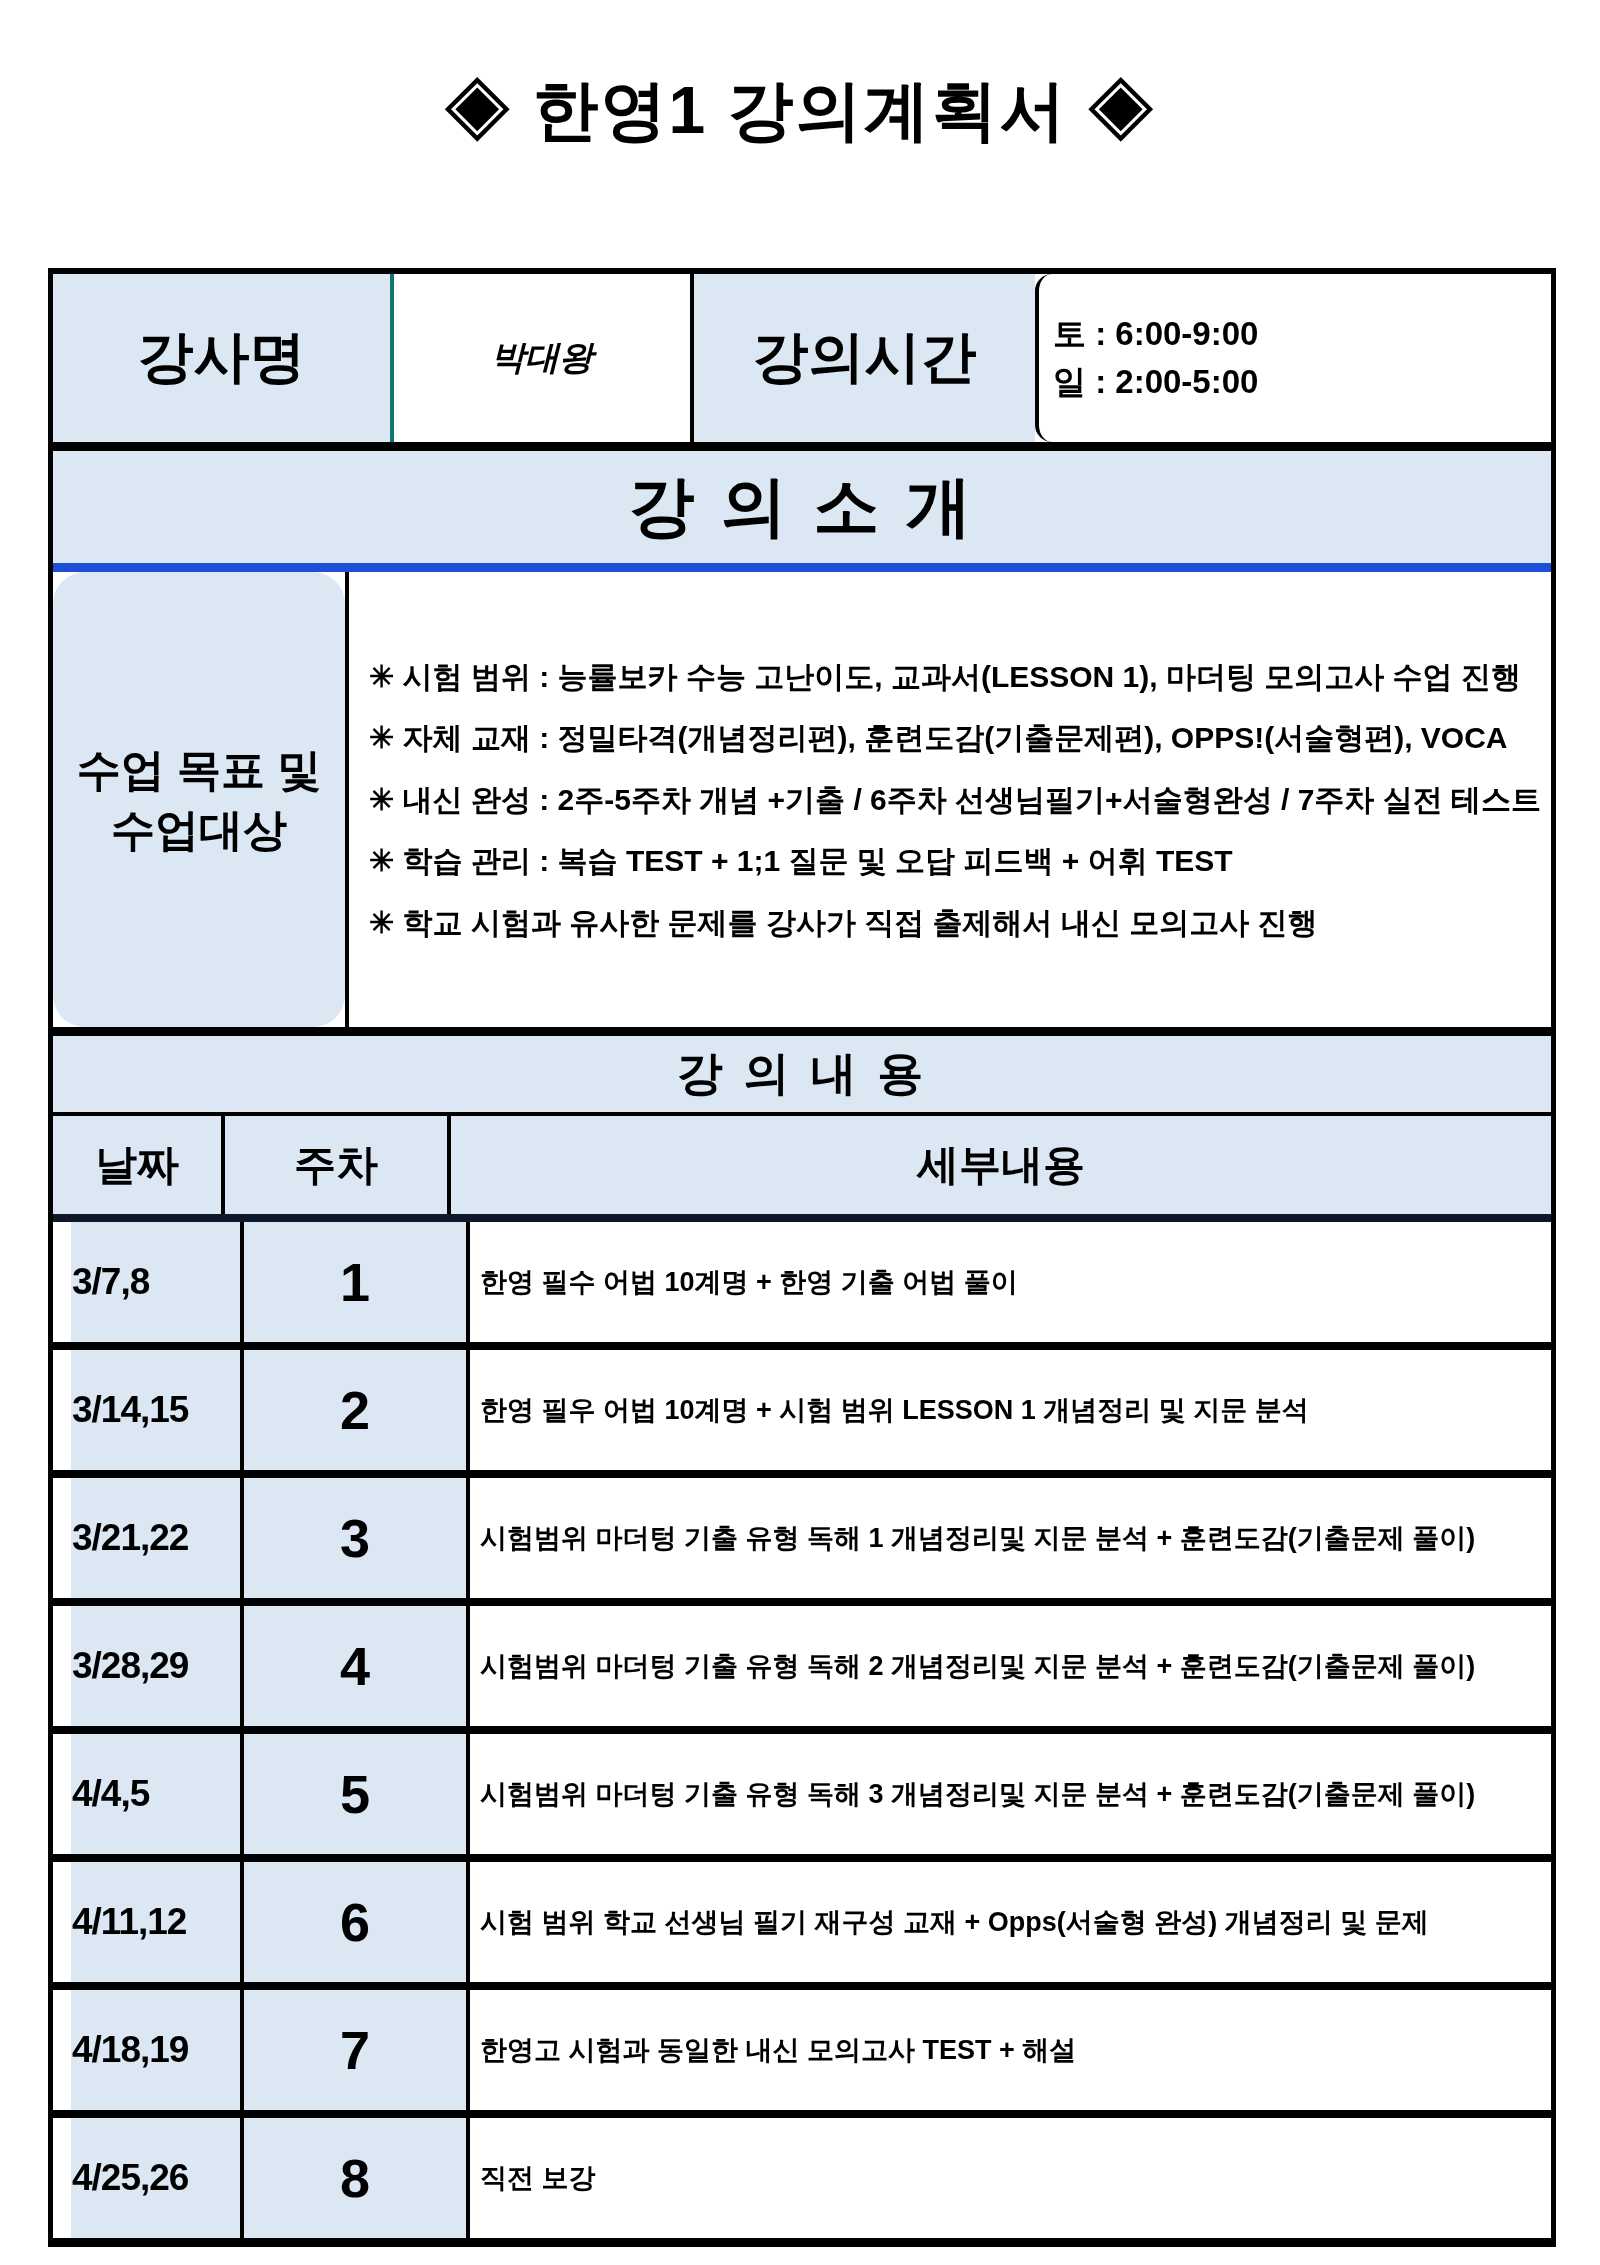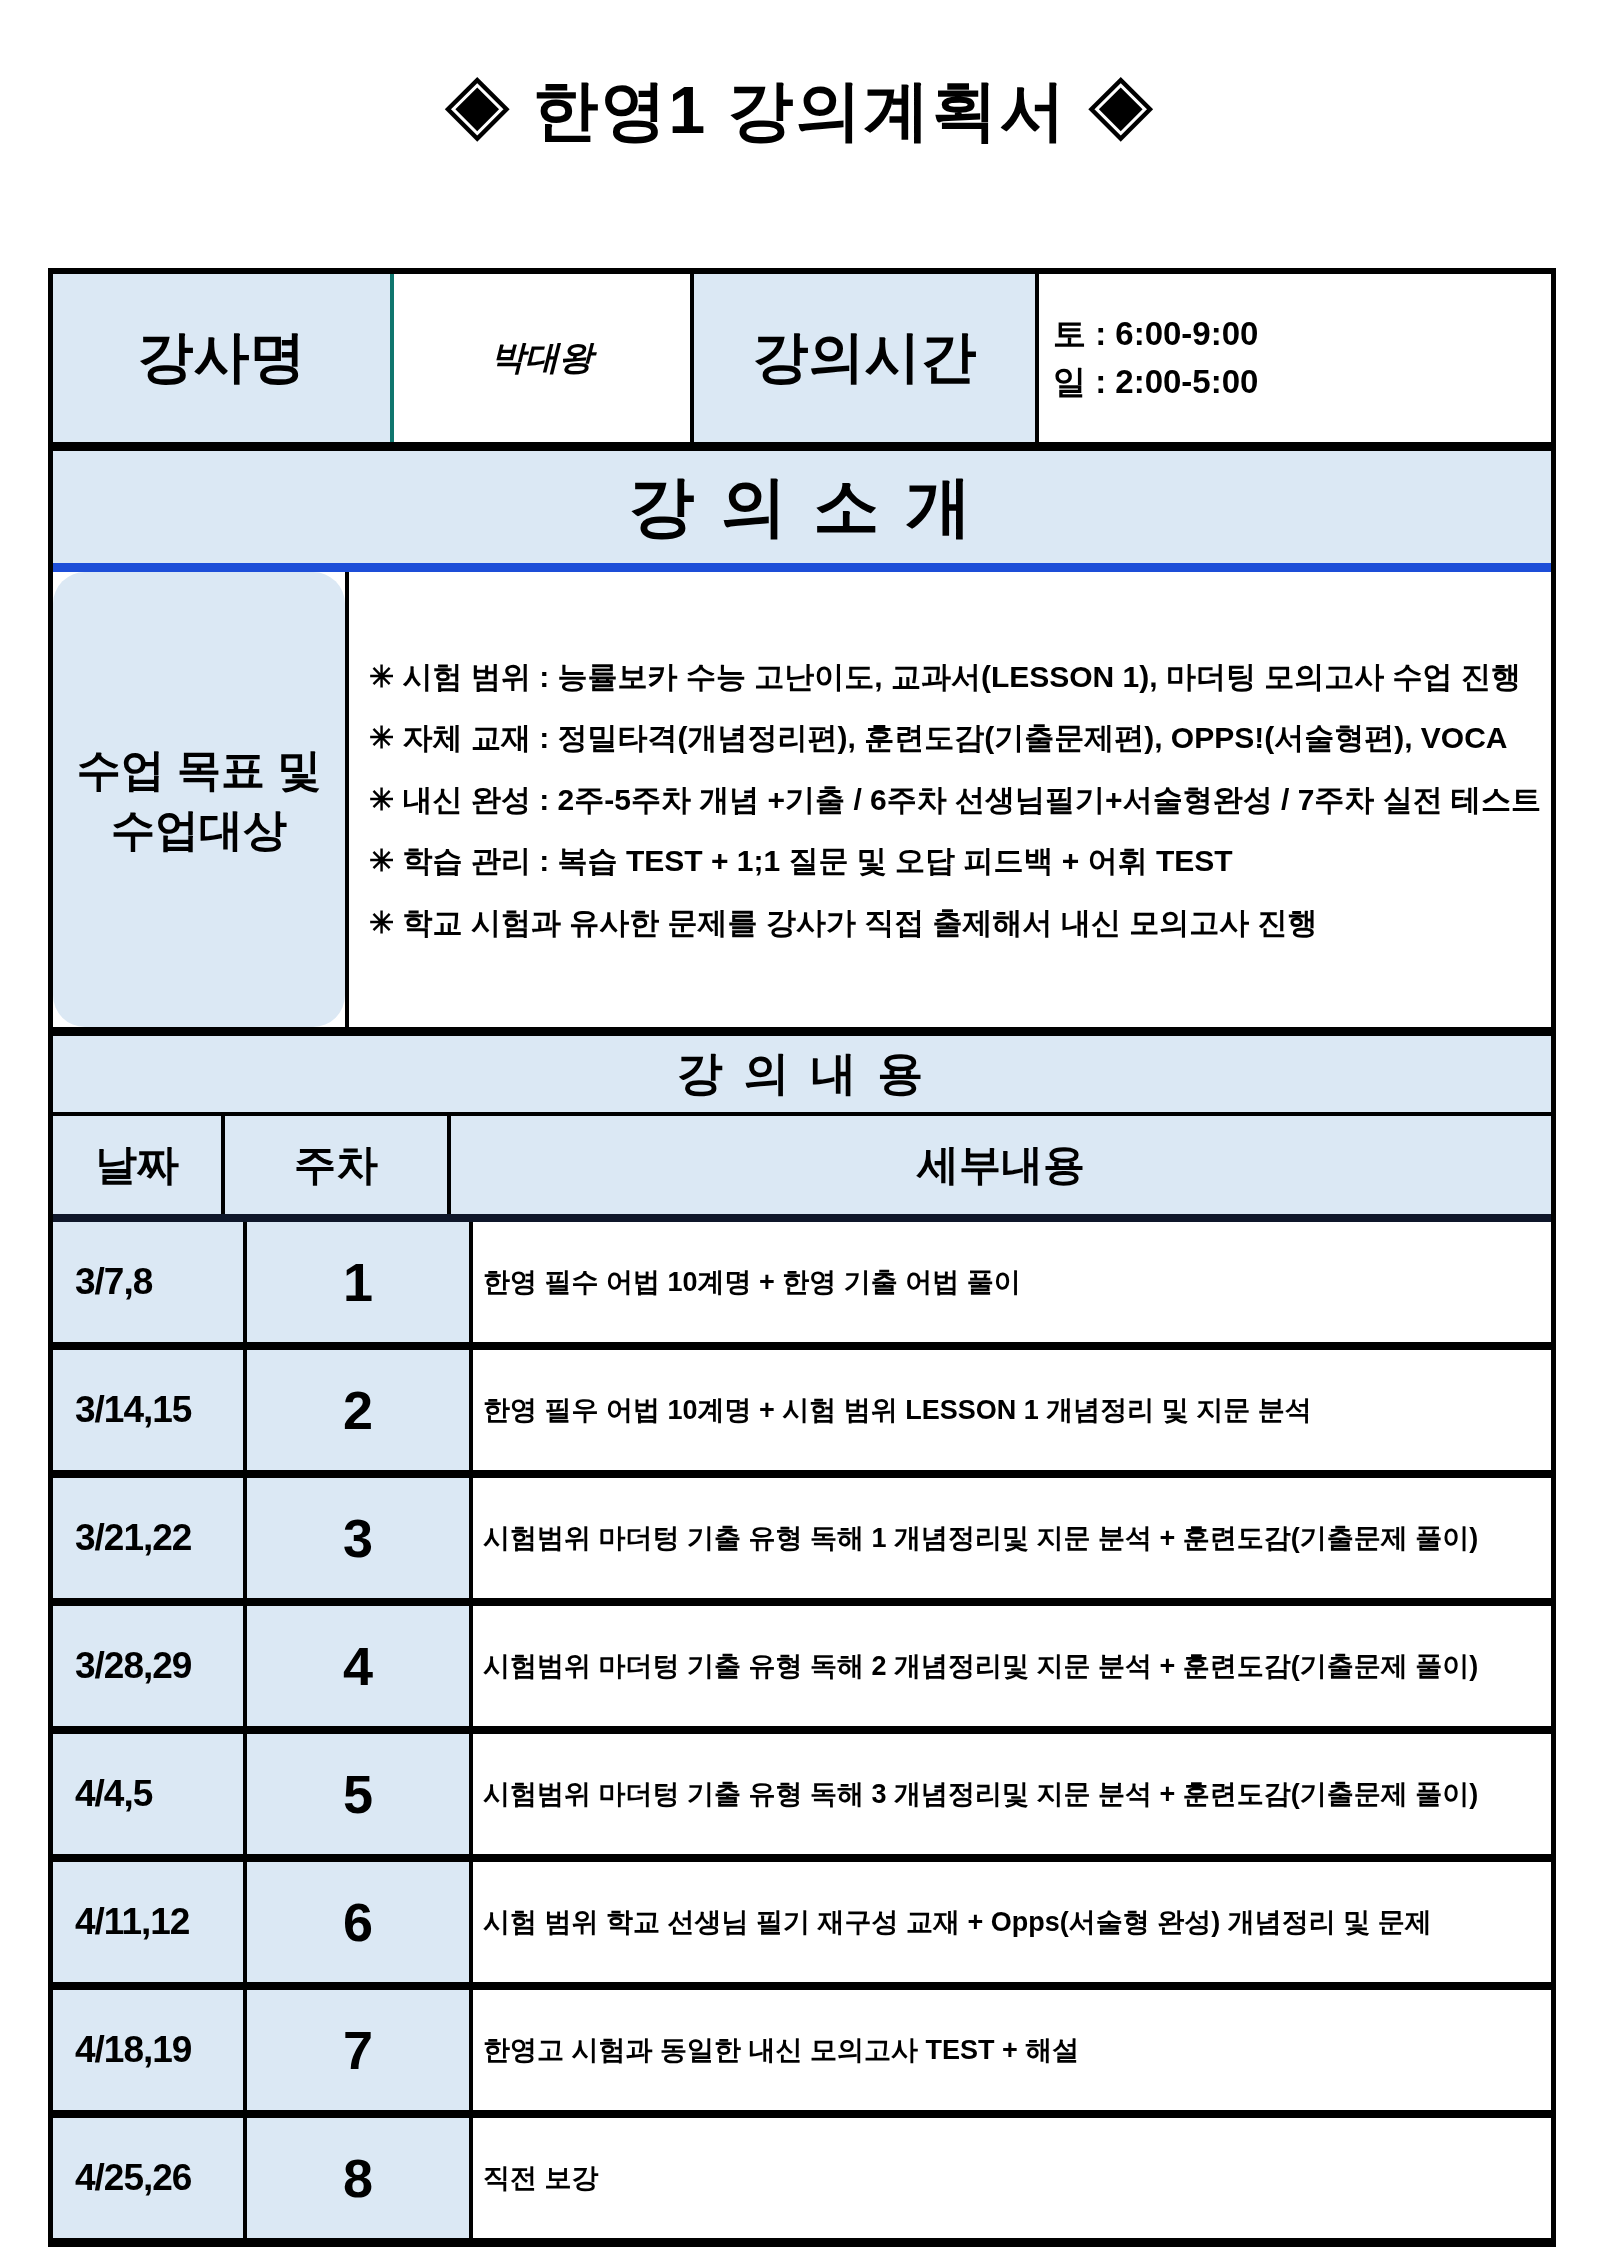--- a/index.html
+++ b/index.html
@@ -30,21 +30,21 @@
   .center { display:flex; align-items:center; justify-content:center; }
 
   
   .row-info { display:flex; height:168px; border-bottom:9px solid #000; }
   .cell-instructor-label { width:337px; font-size:56px; font-weight:800; }
   .cell-instructor-name  { width:296px; border-left:4px solid #0f766e; font-size:34px; font-weight:700; background:#fff;font-style:italic; }
   .cell-time-label       { width:341px; border-left:4px solid #000; font-size:56px; font-weight:800; }
   .cell-time-value {
     flex:1; border-left:4px solid #000; background:#fff;
     display:flex; flex-direction:column; justify-content:center;
-    padding-left:14px; font-size:33px; font-weight:700; line-height:1.45;
+    padding-left:14px; font-size:33px; font-weight:700; line-height:1.45;border-radius:17px;
   }
 
   
   .row-intro-head { height:112px; border-bottom:9px solid #1d4ed8;
     font-size:66px; font-weight:800; letter-spacing:4px; }
   .row-content-head { height:76px; border-bottom:4px solid #000;
     font-size:46px; font-weight:800; letter-spacing:4px; }
 
   
   .row-goal { display:flex; height:455px; border-bottom:9px solid #000; }
@@ -65,22 +65,22 @@
   .colhead-date   { width:168px; font-size:42px; font-weight:800; }
   .colhead-week   { width:222px; border-left:4px solid #000; font-size:42px; font-weight:800; }
   .colhead-detail { flex:1; border-left:4px solid #000; font-size:42px; font-weight:800; }
   .row-colhead > div { background:#dbe8f4; }
 
   
   .crow { display:flex; height:120px; border-bottom:8px solid #000; }
   .crow:last-child { border-bottom:none;border-radius:13px; }
   .crow .c-date {
     width:168px; background:#dbe8f4;
-    display:flex; align-items:center; padding-left:22px;
-    font-size:37px; font-weight:700; letter-spacing:-1px;
+    display:flex; align-items:center; padding-left:1px;
+    font-size:37px; font-weight:700; letter-spacing:-1px;margin-left:18px;
   }
   .crow .c-week {
     width:222px; background:#dbe8f4; border-left:4px solid #000;
     display:flex; align-items:center; justify-content:center;
     font-size:54px; font-weight:600;
   }
   .crow .c-detail {
     flex:1; background:#fff; border-left:4px solid #000;
     display:flex; align-items:center; padding-left:10px; padding-right:8px;
     font-size:27px; font-weight:700; white-space:nowrap;

